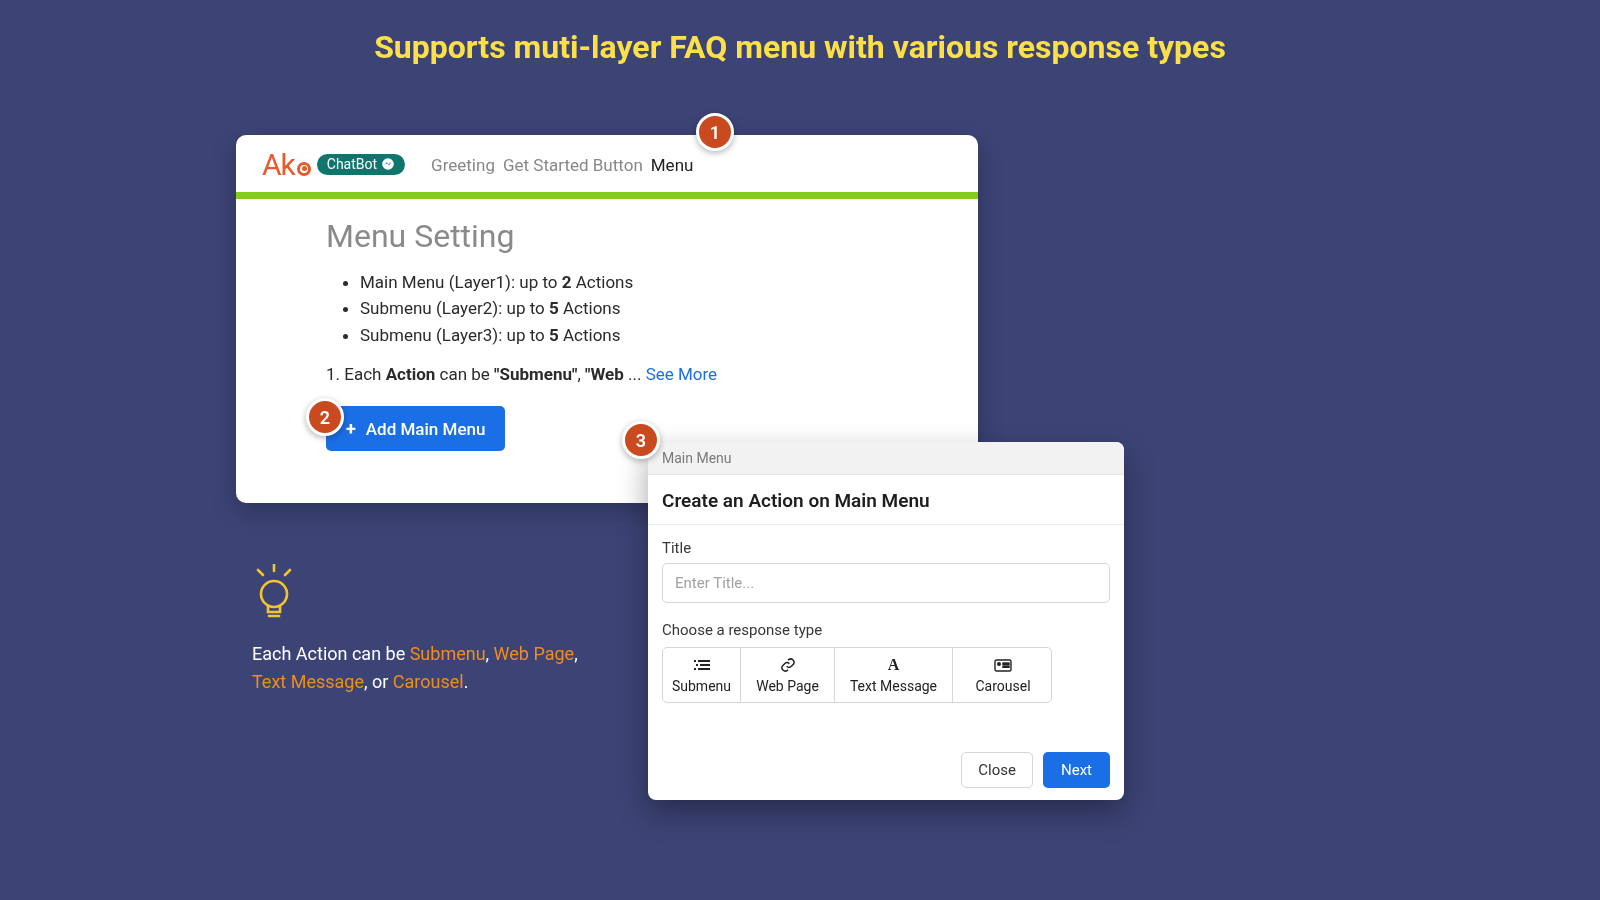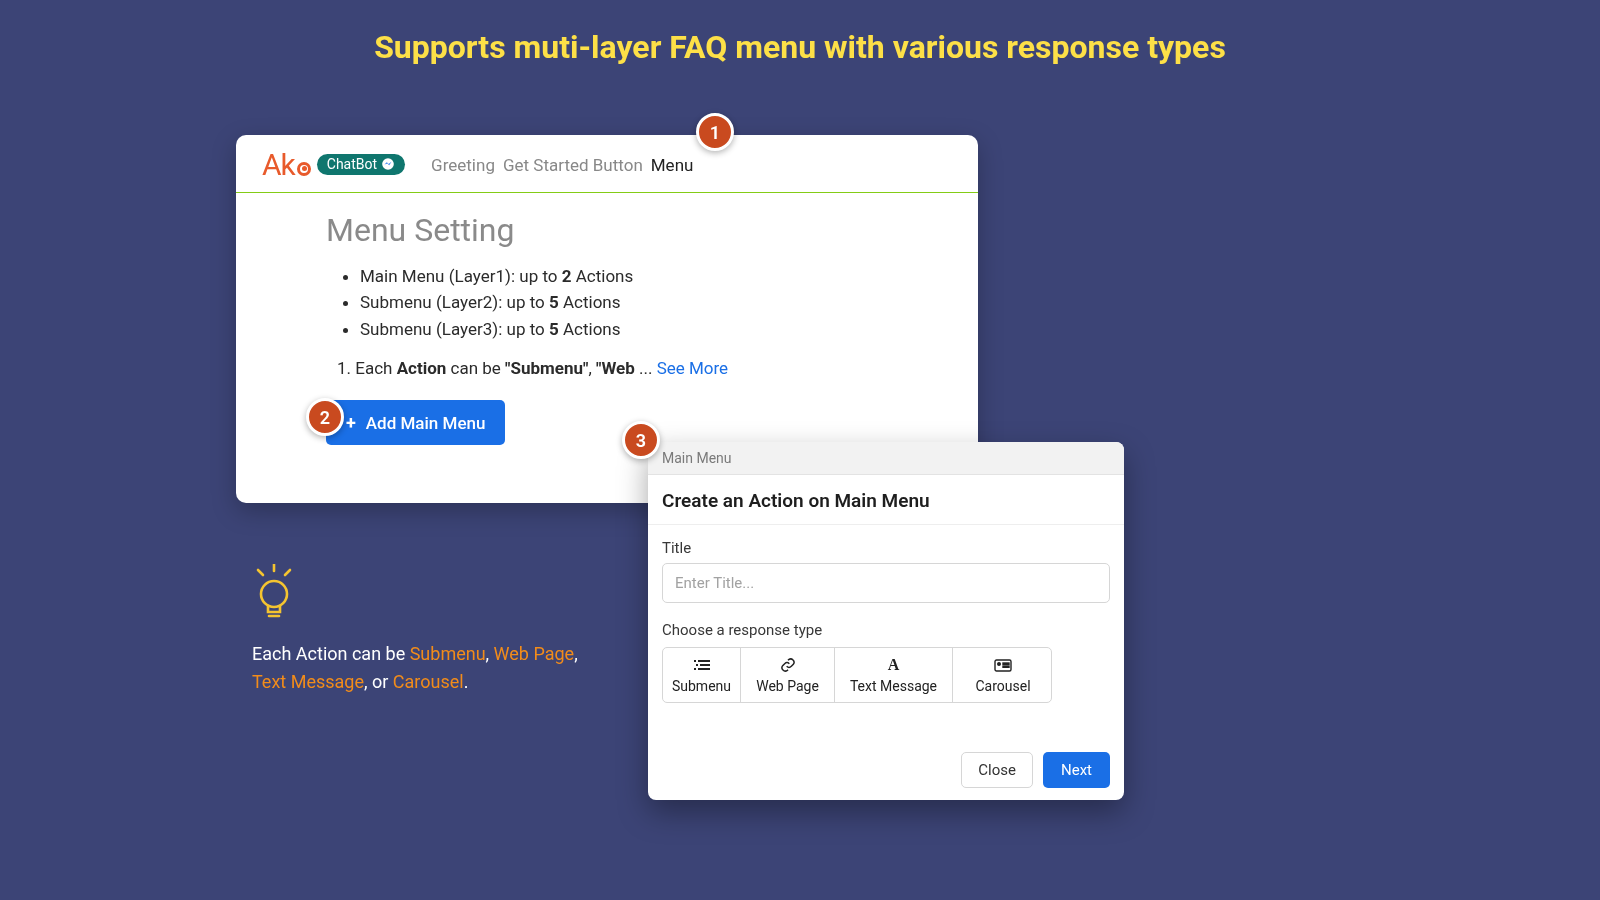--- a/index.html
+++ b/index.html
@@ -1,33 +1,33 @@
 <!DOCTYPE html>
 <html><head>
   <meta charset="utf-8">
   <style>
     * { margin:0; padding:0; box-sizing:border-box; font-family:-apple-system,BlinkMacSystemFont,"Segoe UI",Roboto,sans-serif; }
     body { background:#3c4476; width:1600px; height:900px; position:relative; overflow:hidden; }
     .headline { color:#fde047; font-size:32px; font-weight:700; text-align:center; padding:28px 0 10px; }
     .panel1 { position:absolute; left:236px; top:135px; width:742px; height:368px; background:#fff; border-radius:10px; box-shadow:0 8px 24px rgba(0,0,0,.25); }
-    .panel1-top { display:flex; align-items:center; padding:12px 26px 10px; border-bottom:1px solid #84cc16; }
+    .panel1-top { display:flex; align-items:center; padding:12px 26px 10px; border-bottom:7px solid #84cc16; }
     .logo { display:flex; align-items:center; margin-right:26px; }
     .logo-ako { font-family:Georgia,serif; font-size:30px; color:#e85a2b; font-weight:400; letter-spacing:-1px; display:flex; align-items:center; }
     .logo-dot { display:inline-block; width:14px; height:14px; border:3px solid #e85a2b; border-radius:50%; margin-left:2px; position:relative; top:4px; }
     .logo-dot::after { content:""; position:absolute; width:5px; height:5px; background:#e85a2b; border-radius:50%; top:1px; right:1px; }
     .chip { background:#0f766e; color:#fff; font-size:14px; padding:2px 10px 3px; border-radius:12px; margin-left:6px; display:flex; align-items:center; }
     .chip svg { margin-left:4px; }
     .tabs { display:flex; gap:8px; }
     .tab { color:#888; font-size:17px; cursor:pointer; }
     .tab.active { color:#222; }
     .panel1-body { padding:18px 90px 0; }
     .p1-title { font-size:32px; color:#8a8a8a; font-weight:400; margin-bottom:14px; }
     .p1-sub { color:#2b2b2b; font-size:17px; margin-bottom:8px; }
     ul.bullets { list-style:disc; padding-left:34px; color:#2b2b2b; font-size:17px; line-height:1.55; }
-    .actions-line { margin-top:16px; color:#2b2b2b; font-size:17px;margin-left:11px; }
+    .actions-line { margin-top:16px; color:#2b2b2b; font-size:17px; }
     .see-more { color:#1a6fe6; cursor:pointer; }
     .btn-add { margin-top:22px; background:#1a6fe6; color:#fff; border:none; border-radius:5px; padding:12px 20px; font-size:17px; font-weight:500; cursor:pointer; display:flex; align-items:center; gap:10px; }
     .plus { font-size:18px; font-weight:700; }
 
     .panel2 { position:absolute; left:648px; top:442px; width:476px; height:358px; background:#fff; border-radius:8px; box-shadow:0 12px 30px rgba(0,0,0,.35); }
     .panel2-header { background:#f2f2f2; border-bottom:1px solid #e3e3e3; border-radius:8px 8px 0 0; padding:8px 14px; color:#7a7a7a; font-size:14px; }
     .panel2-title { font-size:19px; font-weight:600; color:#1e1e1e; padding:14px 14px 12px; border-bottom:1px solid #eee; }
     .panel2-body { padding:14px; }
     .lbl { font-size:15px; color:#383838; margin-bottom:6px; }
     .input { width:100%; border:1px solid #d6d6d6; border-radius:5px; padding:10px 12px; font-size:15px; color:#555; }

